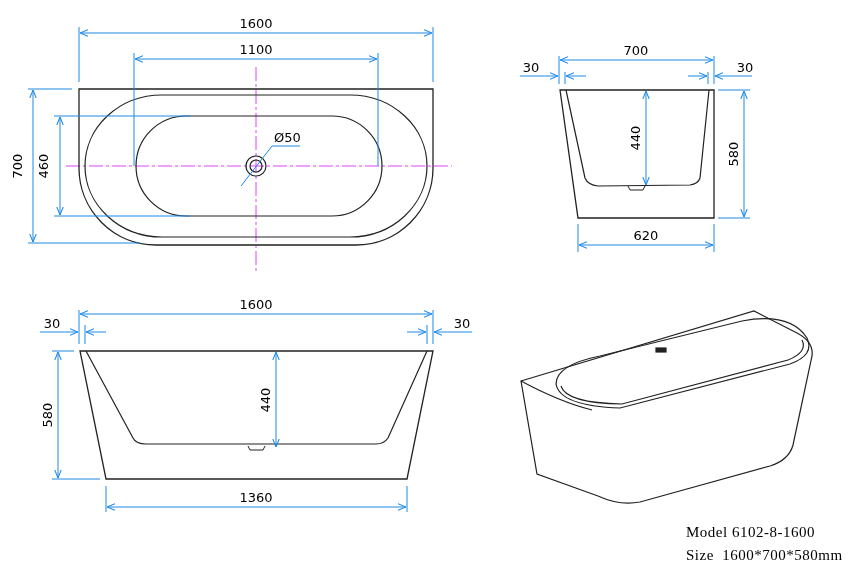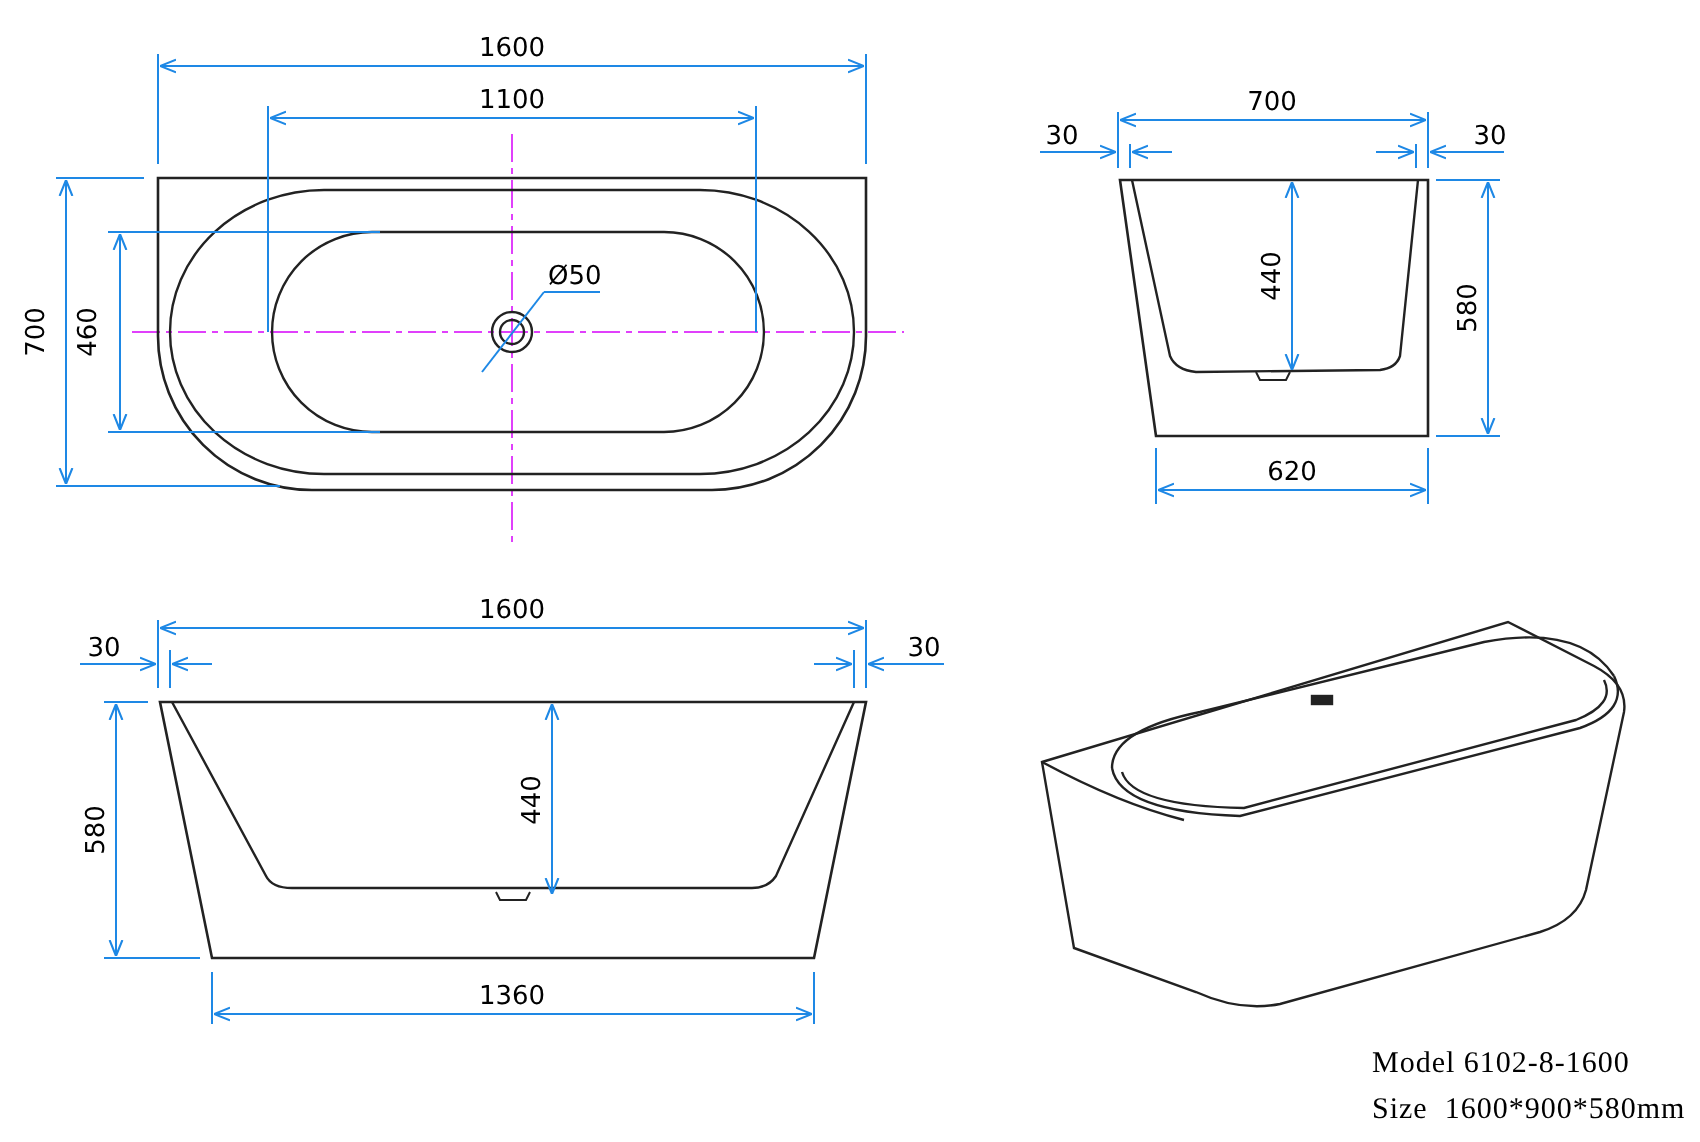--- a/index.html
+++ b/index.html
@@ -124,13 +124,13 @@
     <text class="dim" x="256" y="309" text-anchor="middle">1600</text>
     <text class="dim" x="52" y="328" text-anchor="middle">30</text>
     <text class="dim" x="462" y="328" text-anchor="middle">30</text>
     <text class="dim" x="270" y="400" text-anchor="middle" transform="rotate(-90 270 400)">440</text>
     <text class="dim" x="52" y="415" text-anchor="middle" transform="rotate(-90 52 415)">580</text>
     <text class="dim" x="256" y="502" text-anchor="middle">1360</text>
   </g>
 </svg>
 
 <div class="caption" style="top:524px;"><span>Model</span> <span>6102-8-1600</span></div>
-<div class="caption" style="top:547px;"><span>Size</span>  <span>1600*900*580mm</span></div>
+<div class="caption" style="top:547px;"><span>Size</span>  <span>1600*700*580mm</span></div>
 
 </body></html>

